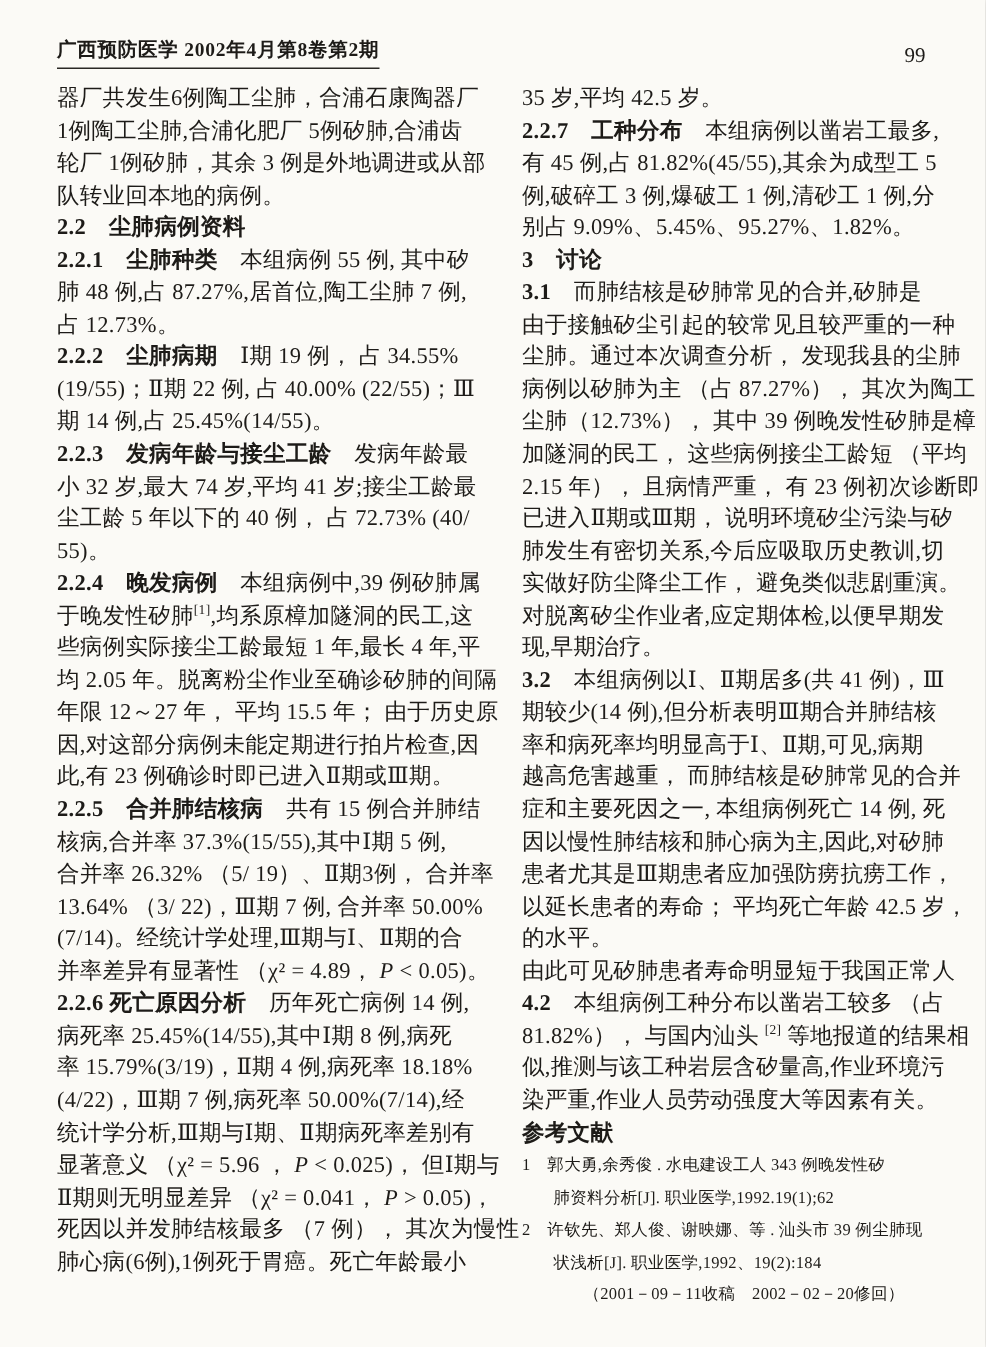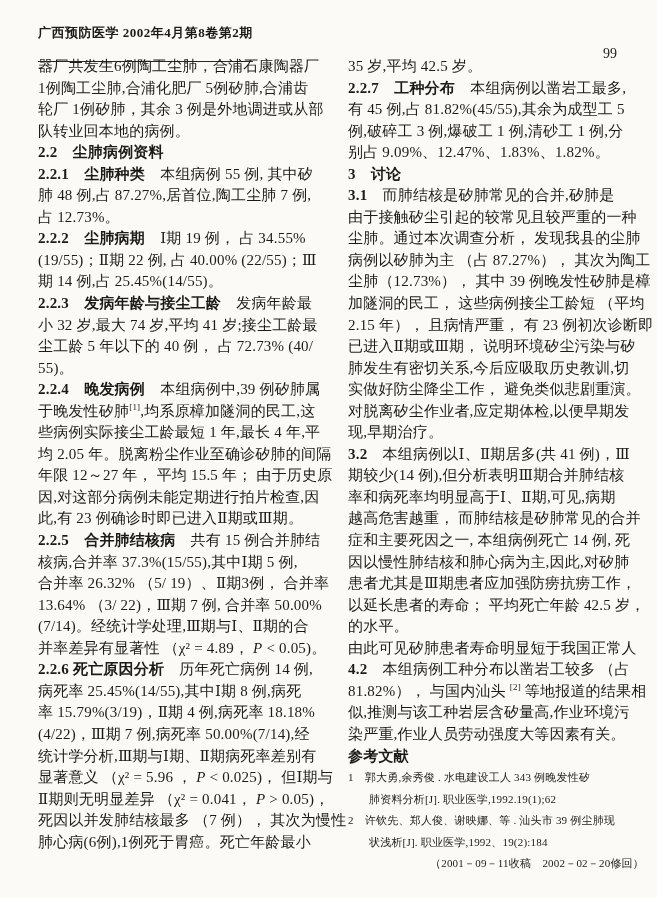--- a/index.html
+++ b/index.html
@@ -15,40 +15,40 @@
     overflow:hidden;
     box-shadow:0 0 4px rgba(0,0,0,.25);
   }
   .header{
     position:absolute;top:24px;left:38px;right:40px;
     display:flex;justify-content:space-between;align-items:flex-end;
     font-size:13px;
   }
   .journal-line{
     border-bottom:1.5px solid #2a2824;
-    padding-bottom:19px;
+    padding-bottom:3px;
     letter-spacing:.5px;
     font-weight:bold;
   }
   .page-number{font-size:14px;font-family:Liberation Serif, serif;}
   .columns{
     position:absolute;top:56px;left:38px;
     display:flex;gap:14px;
   }
   .col{width:296px;}
   .line{
     font-size:15px;
     line-height:21.55px;
     height:21.55px;
     white-space:nowrap;
     letter-spacing:.2px;
   }
   .line.small{font-size:11px;}
   .line.center{}
-  .line.right{text-align:right;}
+  .line.right{text-align:center;}
   .line.indent{padding-left:21px;}
   .bold{font-weight:bold;}
   .italic{font-style:italic;}
   .line sup{font-size:9px;line-height:0;}
 </style>
 </head>
 <body>
 
 <div class="page">
   <div class="header">
@@ -93,21 +93,21 @@
         <div class="line"><span>显著意义 （χ² = 5.96 ， </span><span class="italic">P</span><span> &lt; 0.025)， 但Ⅰ期与</span></div>
         <div class="line"><span>Ⅱ期则无明显差异 （χ² = 0.041， </span><span class="italic">P</span><span> &gt;  0.05)，</span></div>
         <div class="line"><span>死因以并发肺结核最多 （7 例）， 其次为慢性</span></div>
         <div class="line"><span>肺心病(6例),1例死于胃癌。死亡年龄最小</span></div>
       </div>
     <div class="col" id="right-col">
         <div class="line"><span>35 岁,平均 42.5 岁。</span></div>
         <div class="line"><span class="bold">2.2.7　工种分布</span><span>　本组病例以凿岩工最多,</span></div>
         <div class="line"><span>有 45 例,占 81.82%(45/55),其余为成型工 5</span></div>
         <div class="line"><span>例,破碎工 3 例,爆破工 1 例,清砂工 1 例,分</span></div>
-        <div class="line"><span>别占 9.09%、12.47%、1.83%、1.82%。</span></div>
+        <div class="line"><span>别占 9.09%、5.45%、95.27%、1.82%。</span></div>
         <div class="line"><span class="bold">3　讨论</span></div>
         <div class="line"><span class="bold">3.1</span><span>　而肺结核是矽肺常见的合并,矽肺是</span></div>
         <div class="line"><span>由于接触矽尘引起的较常见且较严重的一种</span></div>
         <div class="line"><span>尘肺。通过本次调查分析， 发现我县的尘肺</span></div>
         <div class="line"><span>病例以矽肺为主 （占 87.27%）， 其次为陶工</span></div>
         <div class="line"><span>尘肺（12.73%）， 其中 39 例晚发性矽肺是樟</span></div>
         <div class="line"><span>加隧洞的民工， 这些病例接尘工龄短 （平均</span></div>
         <div class="line"><span>2.15 年）， 且病情严重， 有 23 例初次诊断即</span></div>
         <div class="line"><span>已进入Ⅱ期或Ⅲ期， 说明环境矽尘污染与矽</span></div>
         <div class="line"><span>肺发生有密切关系,今后应吸取历史教训,切</span></div>

